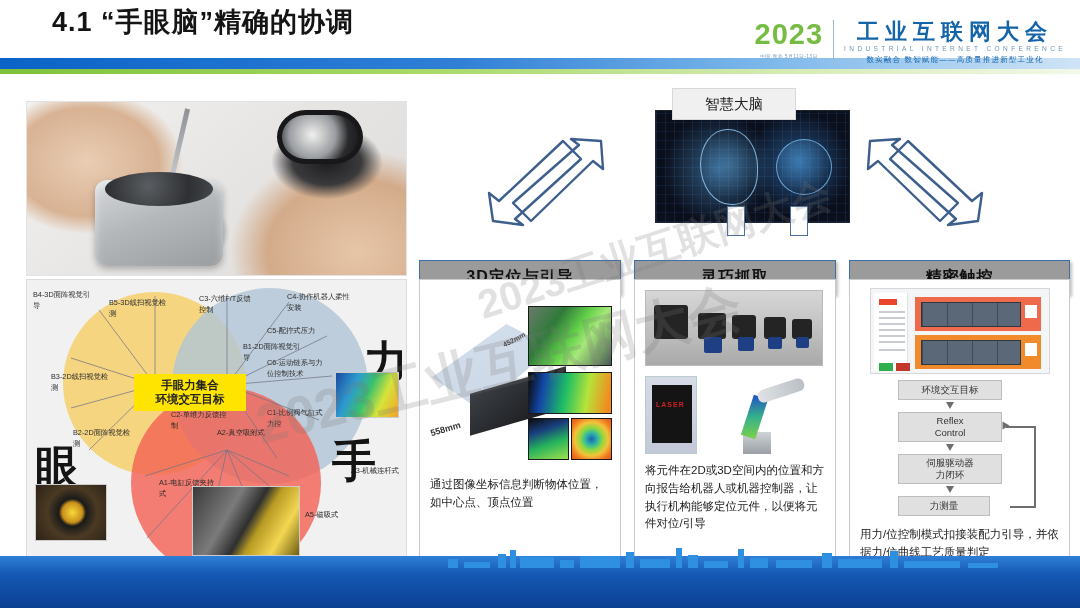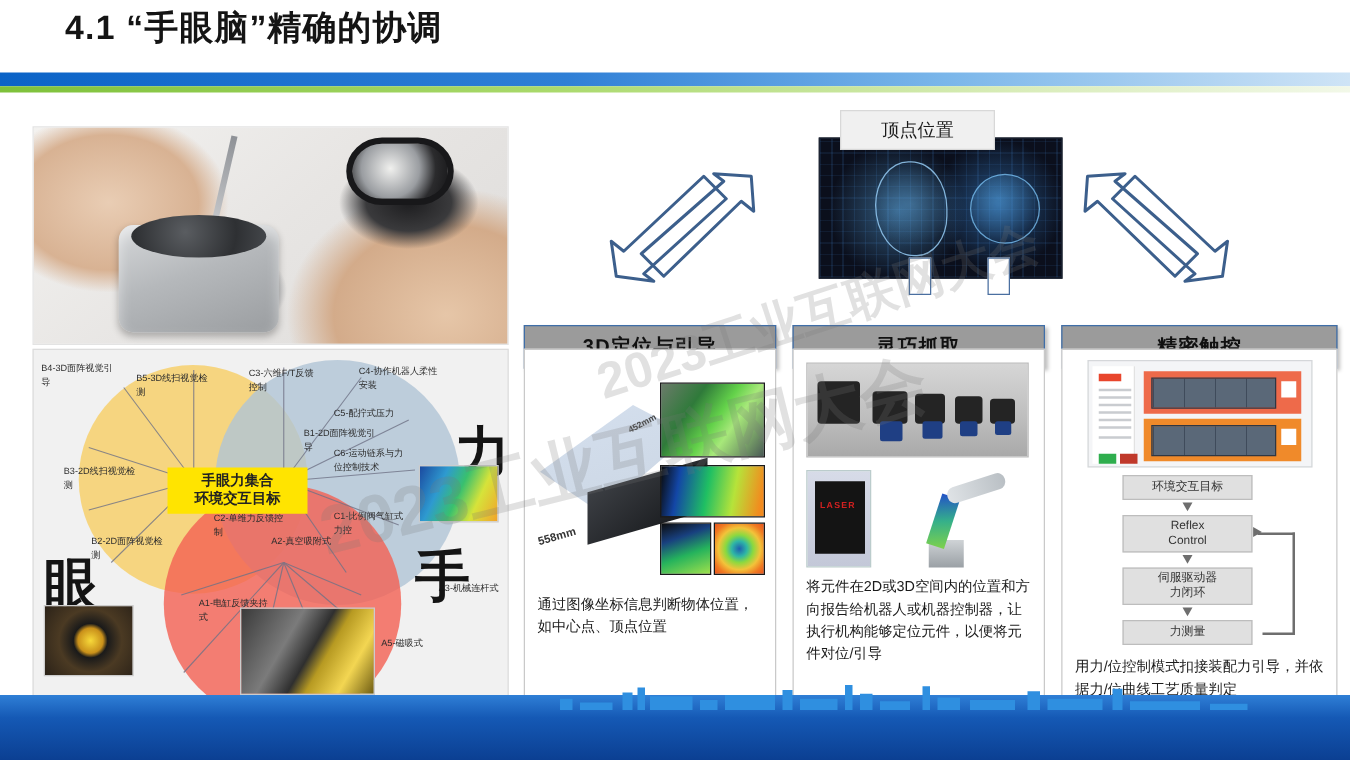--- a/index.html
+++ b/index.html
@@ -224,20 +224,32 @@
 </style>
 </head>
 <body>
 
 <div id="slide">
 
   <div id="slide-title">4.1  “手眼脑”精确的协调</div>
   <div id="title-rule"></div>
   <div id="title-rule-2"></div>
 
+  <div id="logo">
+    <div id="logo-year-wrap">
+      <div id="logo-year">2023</div>
+      <div id="logo-date">中国·青岛  5月11日-13日</div>
+    </div>
+    <div id="logo-div"></div>
+    <div id="logo-right">
+      <div id="logo-cn">工业互联网大会</div>
+      <div id="logo-en">INDUSTRIAL INTERNET CONFERENCE</div>
+      <div id="logo-sub">数实融合  数智赋能——高质量推进新型工业化</div>
+    </div>
+  </div>
 
   <div id="watch-photo">
     <div class="tweezer"></div>
     <div class="loupe"></div>
     <div class="movement"></div>
   </div>
 
   <div id="venn-panel">
     <div class="venn-circle" id="venn-c-yellow"></div>
     <div class="venn-circle" id="venn-c-blue"></div>
@@ -298,21 +310,21 @@
     <div class="venn-thumb" id="thumb-eye"></div>
     <div class="venn-thumb" id="thumb-fish"></div>
     <div class="venn-thumb" id="thumb-hands"></div>
   </div>
 
   <div id="brain-card">
     <div class="net"></div>
     <div class="head"></div>
     <div class="globe"></div>
   </div>
-  <div id="brain-label">顶点位置</div>
+  <div id="brain-label">智慧大脑</div>
 
   <div class="arrow-pair" style="left:485px; top:135px;">
     <svg class="arr-svg" width="120" height="92" viewBox="0 0 120 92">
       <g fill="none" stroke="#3c5f8c" stroke-width="2.4" stroke-linejoin="round">
         <path d="M78 6 L96 24 L30 84 L38 90 L8 86 L4 58 L14 66 Z"></path>
         <path d="M46 86 L28 68 L94 10 L86 4 L116 6 L118 34 L108 26 Z"></path>
       </g>
     </svg>
   </div>
   <div class="arrow-pair" style="left:866px; top:135px;">
@@ -397,21 +409,21 @@
     <div class="flow-arrow" style="left:96px; top:122px;"></div>
 
     <div class="flow-box" style="left:48px; top:132px; width:104px; height:30px; white-space:pre-line;">Reflex
 Control</div>
     <div class="flow-arrow" style="left:96px; top:164px;"></div>
 
     <div class="flow-box" style="left:48px; top:174px; width:104px; height:30px; white-space:pre-line;">伺服驱动器
 力闭环</div>
     <div class="flow-arrow" style="left:96px; top:206px;"></div>
 
-    <div class="flow-box" style="left:48px; top:216px; width:104px; height:20px;">力测量</div>
+    <div class="flow-box" style="left:48px; top:216px; width:92px; height:20px;">力测量</div>
 
     <div class="flow-vline" style="left:160px; top:226px; width:26px; height:2px;"></div>
     <div class="flow-vline" style="left:184px; top:146px; width:2px;  height:82px;"></div>
     <div class="flow-vline" style="left:156px; top:146px; width:30px; height:2px;"></div>
     <div class="flow-arrow" style="left:152px; top:142px; transform:rotate(-90deg);"></div>
 
     <div class="panel-caption" style="top:246px;">用力/位控制模式扣接装配力引导，并依据力/位曲线工艺质量判定</div>
   </div>
 
   <div class="wm" id="wm-1">2023工业互联网大会</div>

